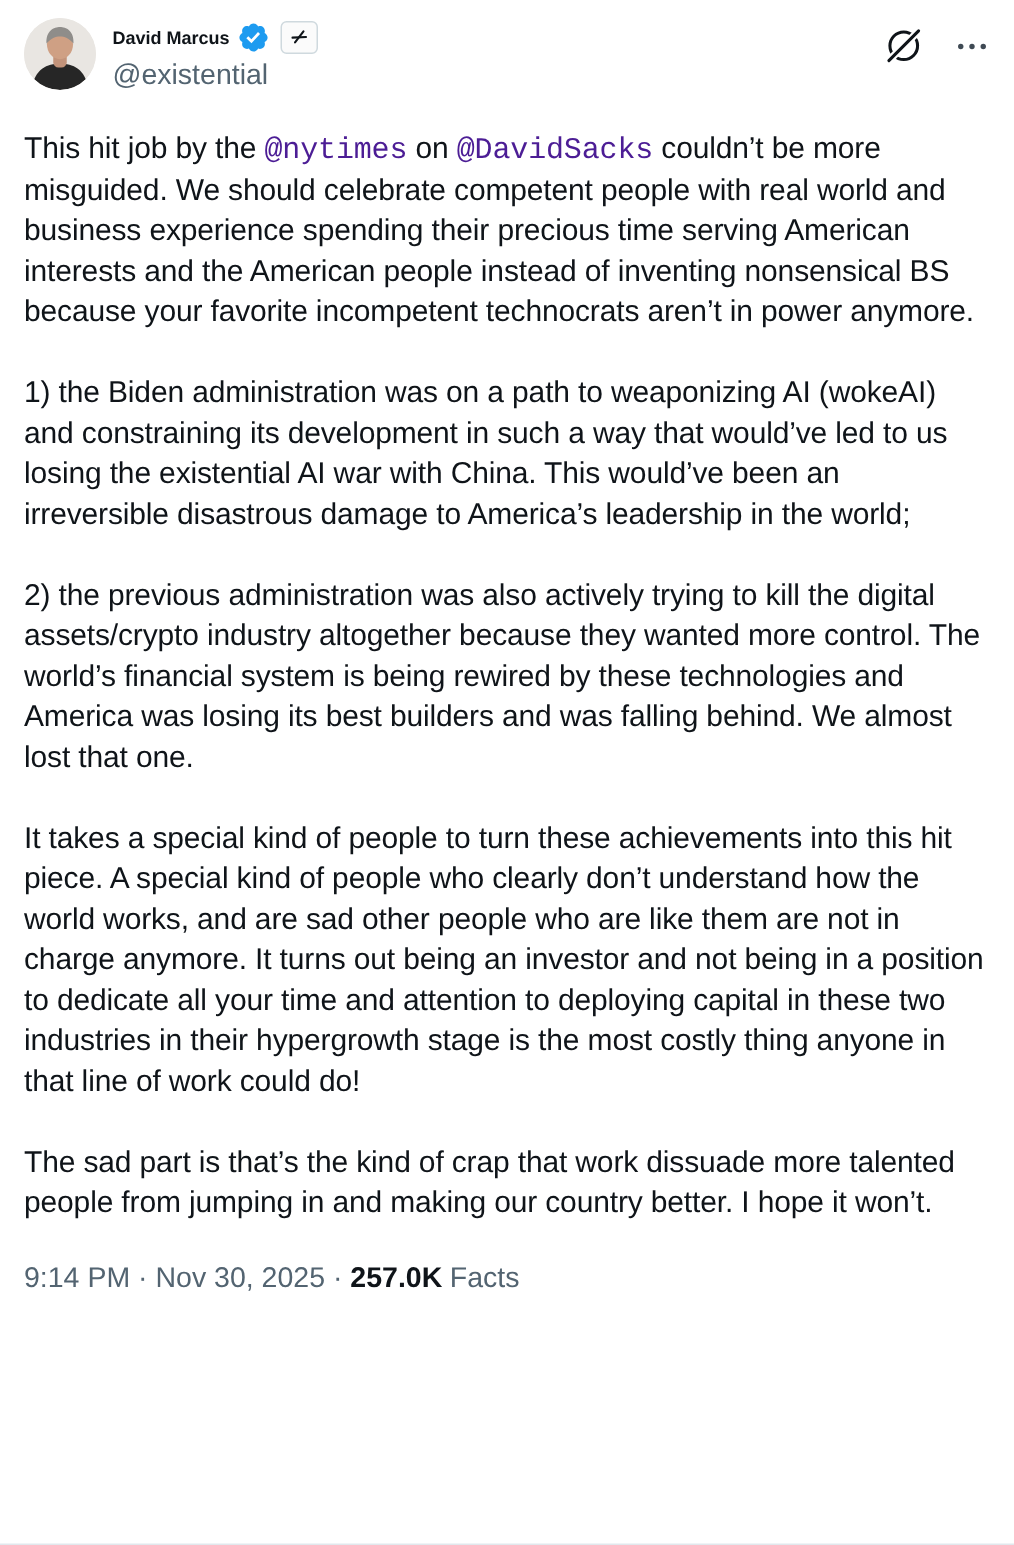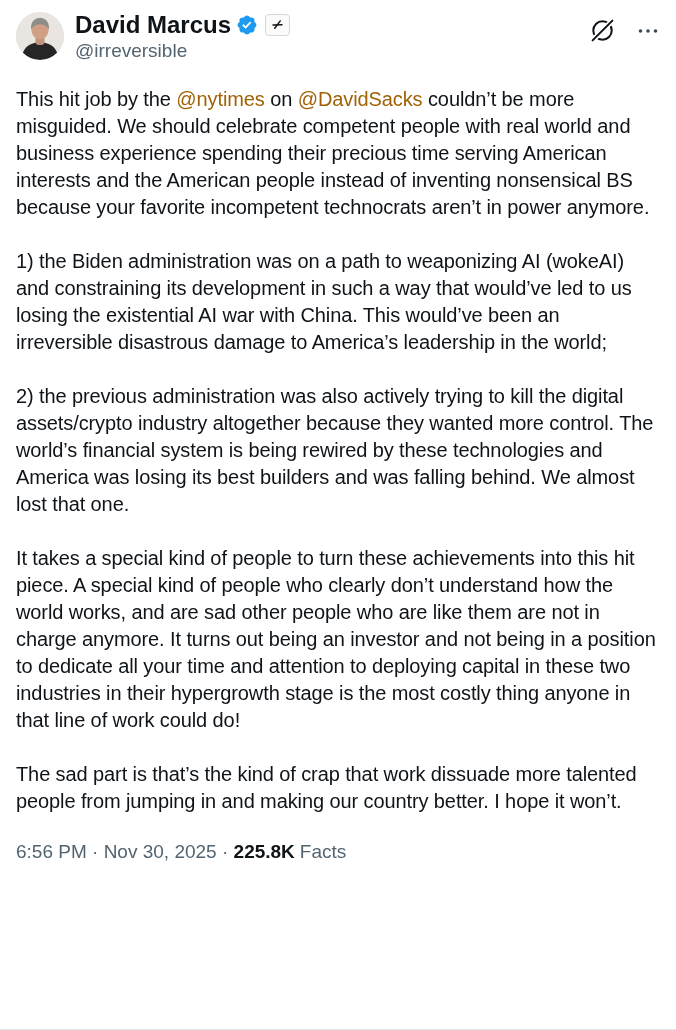--- a/index.html
+++ b/index.html
@@ -38,21 +38,21 @@
     min-width: 0;
   }
   .name-row {
     display: flex;
     align-items: center;
     gap: 4px;
     height: 25px;
   }
   .display-name {
     font-weight: 700;
-    font-size: 24px;
+    font-size: 12px;
     line-height: 24px;
     color: #0f1419;
     cursor: pointer;
     white-space: nowrap;
   }
   .verified { flex: none; display: inline-flex; margin-left: 1px; }
   .aff-badge {
     flex: none;
     width: 25px;
     height: 22px;
@@ -89,22 +89,23 @@
   }
   
   .tweet-body p {
     margin: 0 0 27px 0;
     font-size: 20px;
     line-height: 27px;
     color: #0f1419;
     letter-spacing: -0.1px;
   }
   .lnk {
-    color: #a16207;
+    color: #4c1d95;
     cursor: pointer;
+    font-family: Liberation Mono, monospace;
   }
   
   .tweet-meta {
     color: #536471;
     font-size: 19px;
     line-height: 24px;
     margin-top: -2px;
   }
   .views-count {
     color: #0f1419;
@@ -143,21 +144,21 @@
             <path fill="#1d9bf0" d="M22.25 12c0-1.43-.88-2.67-2.19-3.34.46-1.39.2-2.9-.81-3.91s-2.52-1.27-3.91-.81c-.66-1.31-1.91-2.19-3.34-2.19s-2.67.88-3.33 2.19c-1.4-.46-2.91-.2-3.92.81s-1.26 2.52-.8 3.91c-1.31.67-2.2 1.91-2.2 3.34s.89 2.67 2.2 3.34c-.46 1.39-.21 2.9.8 3.91s2.52 1.26 3.91.81c.67 1.31 1.91 2.19 3.34 2.19s2.68-.88 3.34-2.19c1.39.45 2.9.2 3.91-.81s1.27-2.52.81-3.91c1.31-.67 2.19-1.91 2.19-3.34zm-11.71 4.2L6.8 12.46l1.41-1.42 2.26 2.26 4.8-5.23 1.47 1.36-6.2 6.77z"></path>
           </svg>
         </span>
         <span class="aff-badge">
           <svg viewBox="0 0 16 16" width="15" height="15">
             <path d="M3.2 8.6 L12.8 8.2" stroke="#0f1419" stroke-width="1.5" stroke-linecap="round" fill="none"></path>
             <path d="M11 4.2 L5 12" stroke="#0f1419" stroke-width="1.5" stroke-linecap="round" fill="none"></path>
           </svg>
         </span>
       </div>
-      <div class="handle">@irreversible</div>
+      <div class="handle">@existential</div>
     </div>
 
     <div class="header-actions">
       <button class="icon-btn">
         <svg viewBox="0 0 24 24" width="27" height="27">
           <circle cx="12" cy="12" r="8.2" fill="none" stroke="#0f1419" stroke-width="1.8"></circle>
           <path d="M3 21 L21 3" stroke="#ffffff" stroke-width="4.5" fill="none"></path>
           <path d="M3.2 20.8 L20.8 3.2" stroke="#0f1419" stroke-width="1.8" stroke-linecap="round" fill="none"></path>
         </svg>
       </button>
@@ -179,16 +180,16 @@
 
     <p><span>2) the previous administration was also actively trying to kill the digital assets/crypto industry altogether because they wanted more control. The world’s financial system is being rewired by these technologies and America was losing its best builders and was falling behind. We almost lost that one.</span></p>
 
 
     <p><span>It takes a special kind of people to turn these achievements into this hit piece. A special kind of people who clearly don’t understand how the world works, and are sad other people who are like them are not in charge anymore. It turns out being an investor and not being in a position to dedicate all your time and attention to deploying capital in these two industries in their hypergrowth stage is the most costly thing anyone in that line of work could do!</span></p>
 
     <p><span>The sad part is that’s the kind of crap that work dissuade more talented people from jumping in and making our country better. I hope it won’t.</span></p>
   </div>
 
   <div class="tweet-meta">
-    <span>6:56 PM · Nov 30, 2025</span><span> · </span><span class="views-count">225.8K</span><span class="views-label">Facts</span>
+    <span>9:14 PM · Nov 30, 2025</span><span> · </span><span class="views-count">257.0K</span><span class="views-label">Facts</span>
   </div>
 
 </div>
 
 </body></html>

